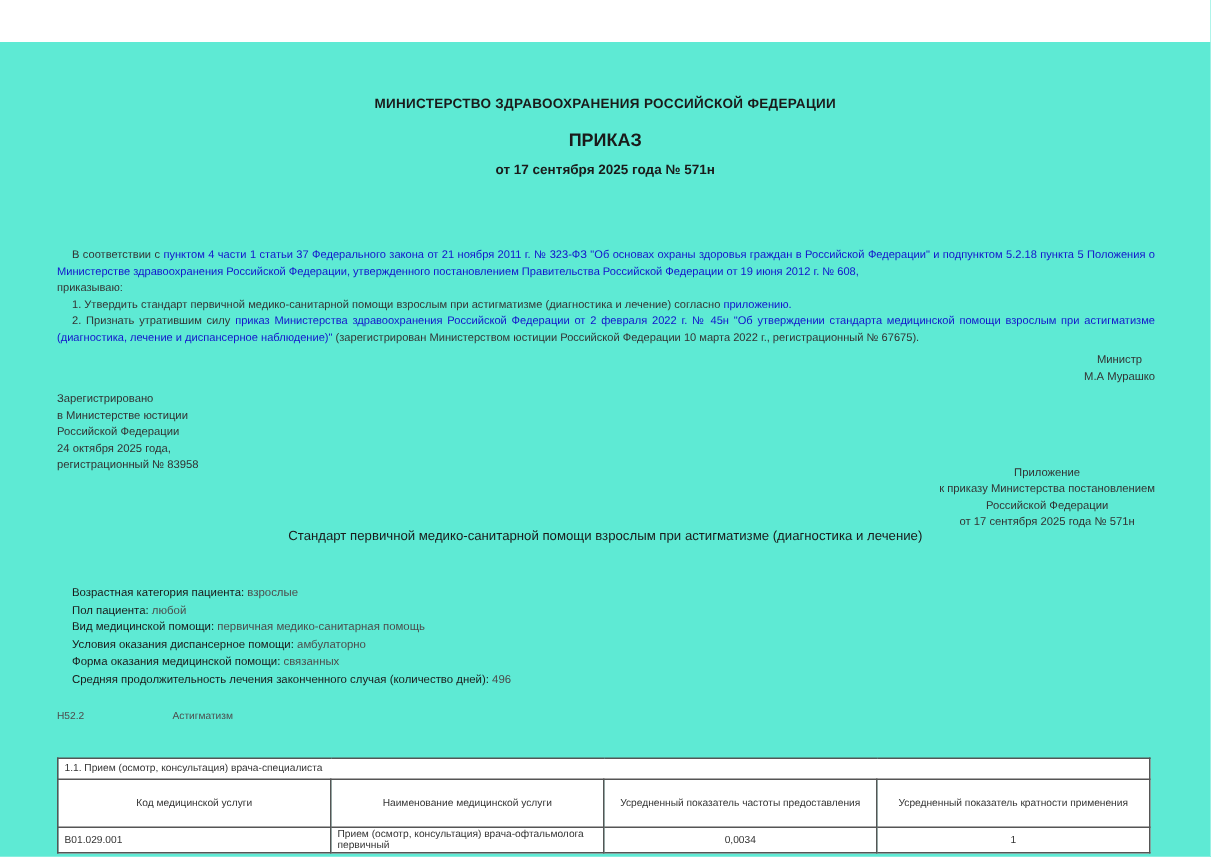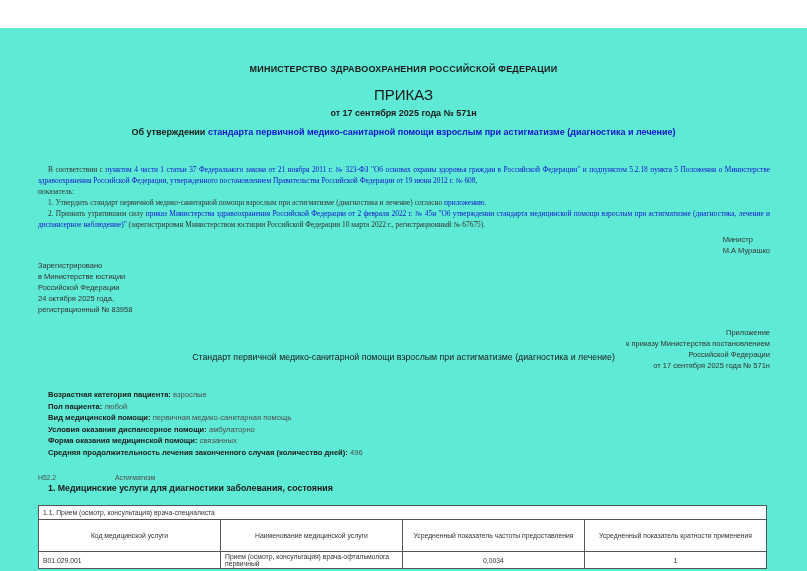--- a/index.html
+++ b/index.html
@@ -7,40 +7,40 @@
     width:807px;height:571px;background:#ffffff;
     font-family:"Liberation Sans","DejaVu Sans",sans-serif;
     -webkit-font-smoothing:antialiased;
   }
   .page{position:relative;width:807px;height:571px;background:#5eead4;overflow:hidden;margin-top:28px;}
 
   .center{left:0;right:0;text-align:center;}
   .abs{position:absolute;}
 
   .h-ministry{top:36px;font-size:9px;font-weight:bold;color:#1a1a1a;letter-spacing:.2px;}
-  .h-order{top:58px;font-size:15px;font-weight:normal;color:#1a1a1a;}
+  .h-order{top:58px;font-size:12px;font-weight:bold;color:#1a1a1a;}
   .h-date{top:80px;font-size:9px;font-weight:bold;color:#1a1a1a;}
   .h-title{top:99px;font-size:9px;font-weight:bold;color:#1a1a1a;padding:0 90px;}
 
   .link{color:#1212cc;cursor:pointer;text-decoration:none;}
   .b{font-weight:bold;}
 
   .preamble{top:136px;left:38px;width:732px;font-size:7.4px;line-height:11px;
     color:#333;text-align:justify;}
-  .preamble p{margin:0;font-family:Liberation Serif, serif;}
+  .preamble p{margin:0;}
   .indent{text-indent:10px;}
 
-  .sig{top:206px;right:37px;text-align:left;font-size:7.5px;line-height:11px;color:#333;}
+  .sig{top:206px;right:37px;text-align:center;font-size:7.5px;line-height:11px;color:#333;}
   .reg{top:232px;left:38px;font-size:7.5px;line-height:11px;color:#333;}
-  .annex{top:299px;right:37px;text-align:right;font-size:7.5px;line-height:11px;color:#333;}
+  .annex{top:281px;right:37px;text-align:center;font-size:7.5px;line-height:11px;color:#333;}
 
   .std-title{top:324px;font-size:8.8px;font-weight:normal;color:#1a1a1a;}
 
   .attrs{top:361px;left:48px;width:720px;font-size:7.6px;line-height:11.5px;}
-  .attrs .lbl{font-weight:bold;color:#1a1a1a;}
+  .attrs .lbl{font-weight:normal;color:#1a1a1a;}
   .attrs .val{color:#4d4d4d;}
 
   .codes{top:446px;left:38px;font-size:6.8px;color:#4d4d4d;}
   .codes .code{display:inline-block;width:77px;}
 
   .sec1{top:455px;left:48px;font-size:8.8px;font-weight:bold;color:#1a1a1a;}
 
   .tbl{top:477px;left:38px;}
   table{border-collapse:collapse;table-layout:fixed;width:729px;font-size:6.8px;color:#333;}
   td{border:1px solid #555;padding:1px 4px;vertical-align:middle;background:#fff;}
@@ -52,25 +52,24 @@
 </style>
 </head>
 <body>
 
 <div class="page">
 
   <div class="abs center h-ministry">МИНИСТЕРСТВО ЗДРАВООХРАНЕНИЯ РОССИЙСКОЙ ФЕДЕРАЦИИ</div>
   <div class="abs center h-order">ПРИКАЗ</div>
   <div class="abs center h-date">от 17 сентября 2025 года № 571н</div>
 
-  <div class="abs center h-title"><span>Об утверждении </span><span class="link">стандарта первичной медико-санитарной помощи взрослым при астигматизме (диагностика и лечение)</span></div>
 
   <div class="abs preamble">
     <p class="indent"><span>В соответствии с </span><span class="link">пунктом 4 части 1 статьи 37 Федерального закона от 21 ноября 2011 г. № 323-ФЗ "Об основах охраны здоровья граждан в Российской Федерации" и подпунктом 5.2.18 пункта 5 Положения о Министерстве здравоохранения Российской Федерации, утвержденного постановлением Правительства Российской Федерации от 19 июня 2012 г. № 608,</span></p>
-    <p>показатель:</p>
+    <p>приказываю:</p>
     <p class="indent"><span>1. Утвердить стандарт первичной медико-санитарной помощи взрослым при астигматизме (диагностика и лечение) согласно </span><span class="link">приложению.</span></p>
     <p class="indent"><span>2. Признать утратившим силу </span><span class="link">приказ Министерства здравоохранения Российской Федерации от 2 февраля 2022 г. № 45н "Об утверждении стандарта медицинской помощи взрослым при астигматизме (диагностика, лечение и диспансерное наблюдение)"</span><span> (зарегистрирован Министерством юстиции Российской Федерации 10 марта 2022 г., регистрационный № 67675).</span></p>
   </div>
 
   <div class="abs sig">
     <div>Министр</div>
     <div>М.А Мурашко</div>
   </div>
 
   <div class="abs reg">
@@ -96,21 +95,20 @@
     <div><span class="lbl">Вид медицинской помощи:</span><span class="val"> первичная медико-санитарная помощь</span></div>
     <div><span class="lbl">Условия оказания диспансерное помощи:</span><span class="val"> амбулаторно</span></div>
     <div><span class="lbl">Форма оказания медицинской помощи:</span><span class="val"> связанных</span></div>
     <div><span class="lbl">Средняя продолжительность лечения законченного случая (количество дней):</span><span class="val"> 496</span></div>
   </div>
 
   <div class="abs codes">
     <span class="code">H52.2</span><span>Астигматизм</span>
   </div>
 
-  <div class="abs sec1">1. Медицинские услуги для диагностики заболевания, состояния</div>
 
   <div class="abs tbl">
     <table>
       <tbody>
         <tr class="sub">
           <td colspan="4">1.1. Прием (осмотр, консультация) врача-специалиста</td>
         </tr>
         <tr class="head">
           <td class="w1">Код медицинской услуги</td>
           <td class="w2">Наименование медицинской услуги</td>

